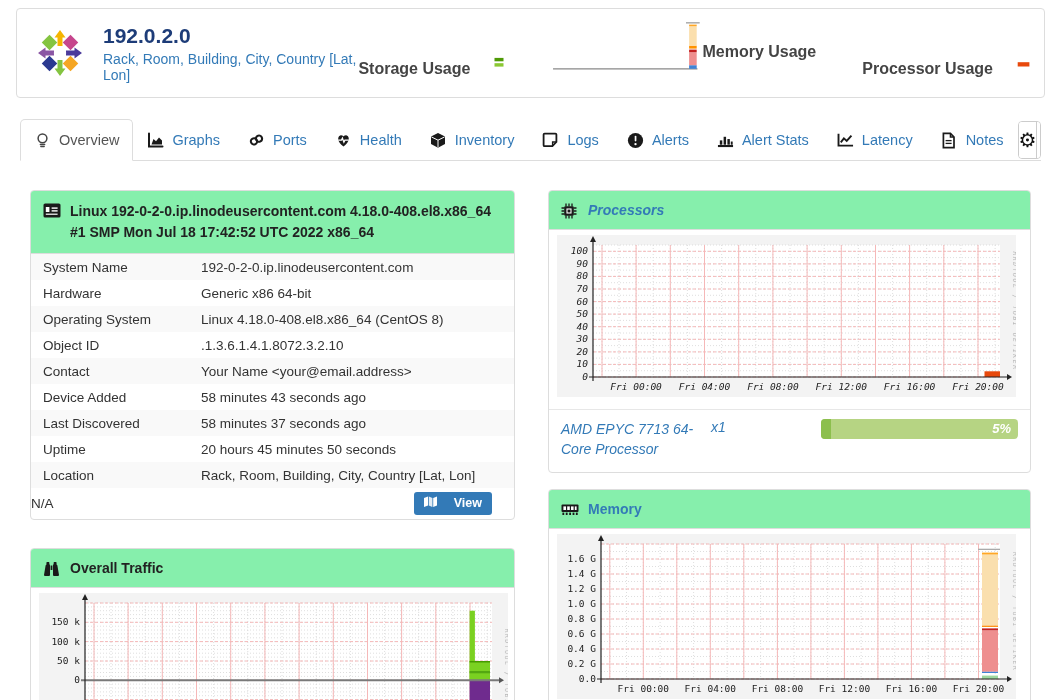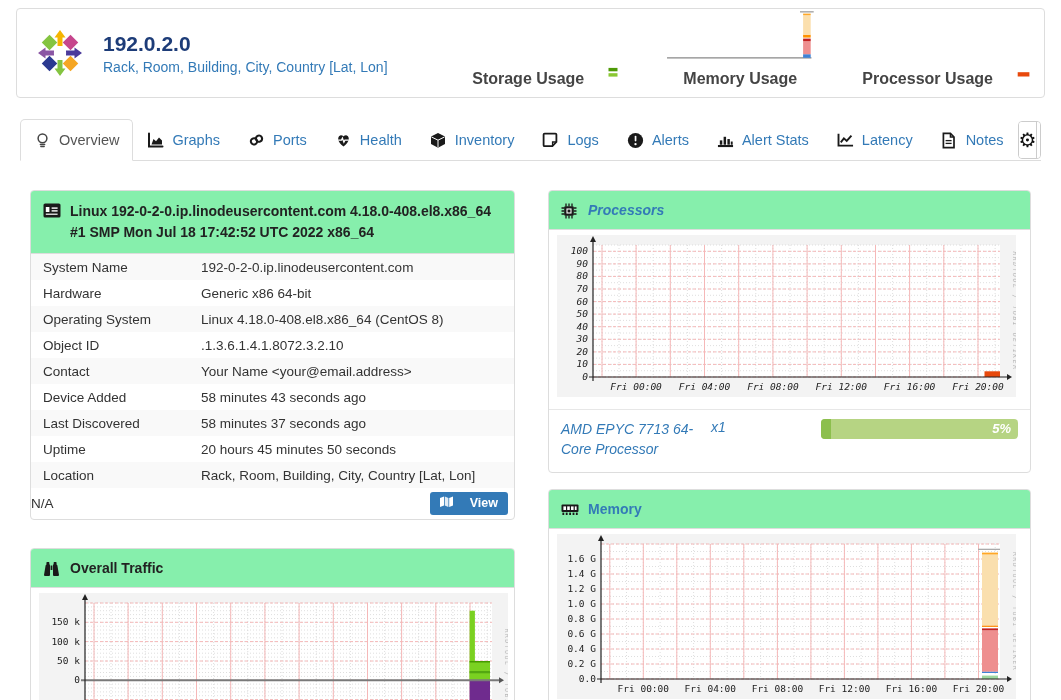--- a/index.html
+++ b/index.html
@@ -18,21 +18,21 @@
     padding:0 14px 0 20px;
   }
   .device-ident { display:flex; align-items:center; }
   .logo-wrap { margin-right:20px; display:flex; }
   .device-title { font-size:21px; font-weight:bold; color:#1d3c78; cursor:pointer; }
   .device-subtitle { font-size:14px; color:#337ab7; margin-top:3px; cursor:pointer; }
   .mini-graphs { display:flex; align-items:flex-end; gap:46px; padding-bottom:8px; }
   .mini-label { font-size:16px; font-weight:bold; color:#444; white-space:nowrap; }
   .mini-row { display:flex; align-items:flex-end; gap:24px; cursor:pointer; }
   .mini-row .spark { margin-bottom:10px; display:flex; }
-  .mini-col { display:flex; flex-direction:column; align-items:center; cursor:pointer;justify-content:space-between; }
+  .mini-col { display:flex; flex-direction:row; align-items:center; cursor:pointer;justify-content:space-between; }
   .mini-col .mini-label { margin-top:3px; }
 
   
   .tabs {
     position:absolute; left:20px; right:20px; top:119px; height:42px;
     display:flex; align-items:stretch; border-bottom:1px solid #ddd;
   }
   .tab {
     display:flex; align-items:center; gap:8px; padding:8px 13px;
     font-size:14.5px; color:#337ab7; cursor:pointer;
@@ -66,21 +66,21 @@
   .panel-heading.multiline { align-items:flex-start; line-height:1.5; color:#222; }
   .panel-heading .hicon { display:inline-flex; width:18px; height:16px; flex:0 0 auto; margin-top:2px; }
   .panel-heading a { color:#337ab7; text-decoration:none; cursor:pointer; }
   .panel-heading .plain { color:#222; }
 
   .info-row { display:flex; font-size:13.5px; align-items:center; min-height:26px; }
   .info-row:nth-child(odd) { background:#f9f9f9; }
   .info-label { width:170px; flex:0 0 170px; padding:4px 12px; }
   .info-value { flex:1; padding:4px 6px 4px 0; display:flex; align-items:center; }
   .view-btn {
-    margin-left:auto; margin-right:0; background:#337ab7; color:#fff; border:none;
+    margin-left:auto; margin-right:16px; background:#337ab7; color:#fff; border:none;
     border-radius:3px; padding:3px 10px 4px 9px; font-size:12.5px; font-weight:bold;
     display:flex; align-items:center; gap:16px; cursor:pointer;
   }
   .graph-body { padding:5px 8px 8px 8px; cursor:pointer; }
   .proc-row {
     border-top:1px solid #e7e7e7; padding:9px 12px 12px 12px;
     display:flex; align-items:flex-start; font-size:14px;
   }
   .proc-name { width:150px; flex:0 0 150px; color:#337ab7; line-height:1.45; cursor:pointer; }
   .proc-count { color:#337ab7; width:58px; }

